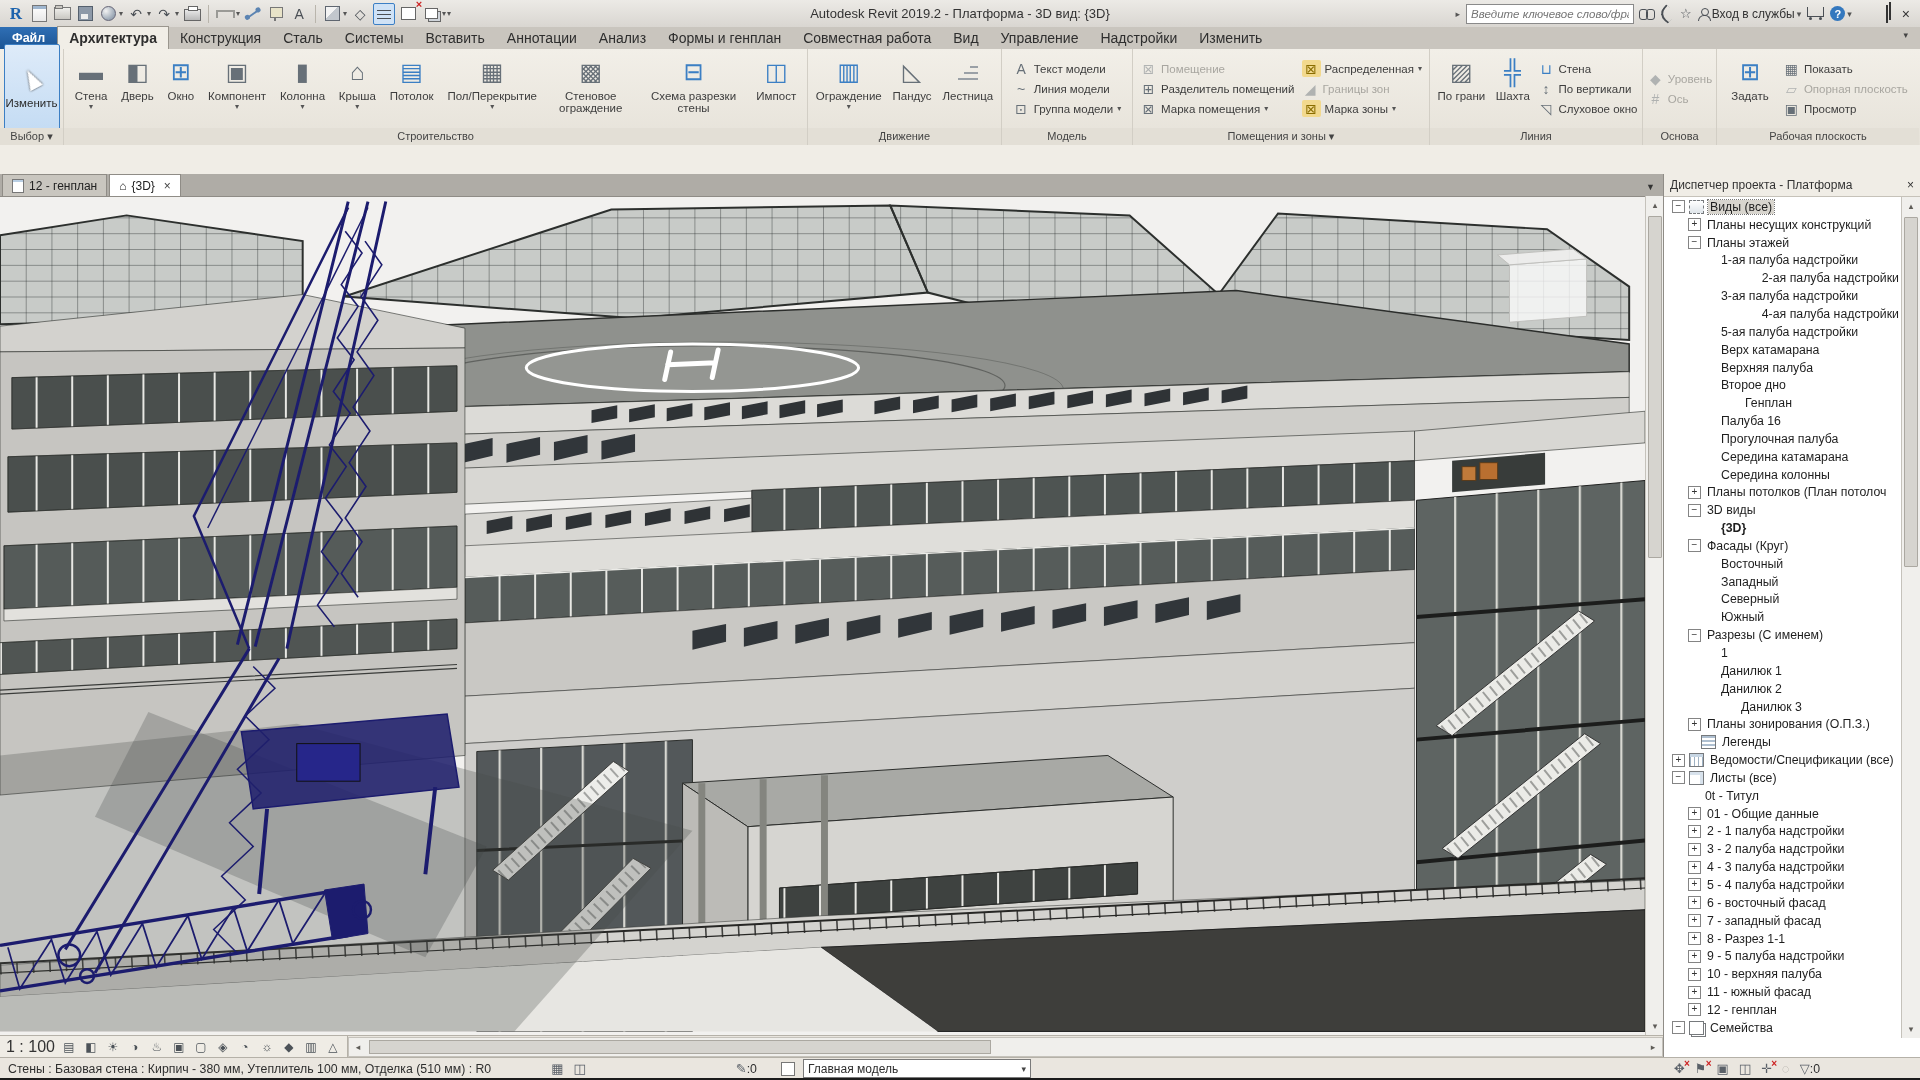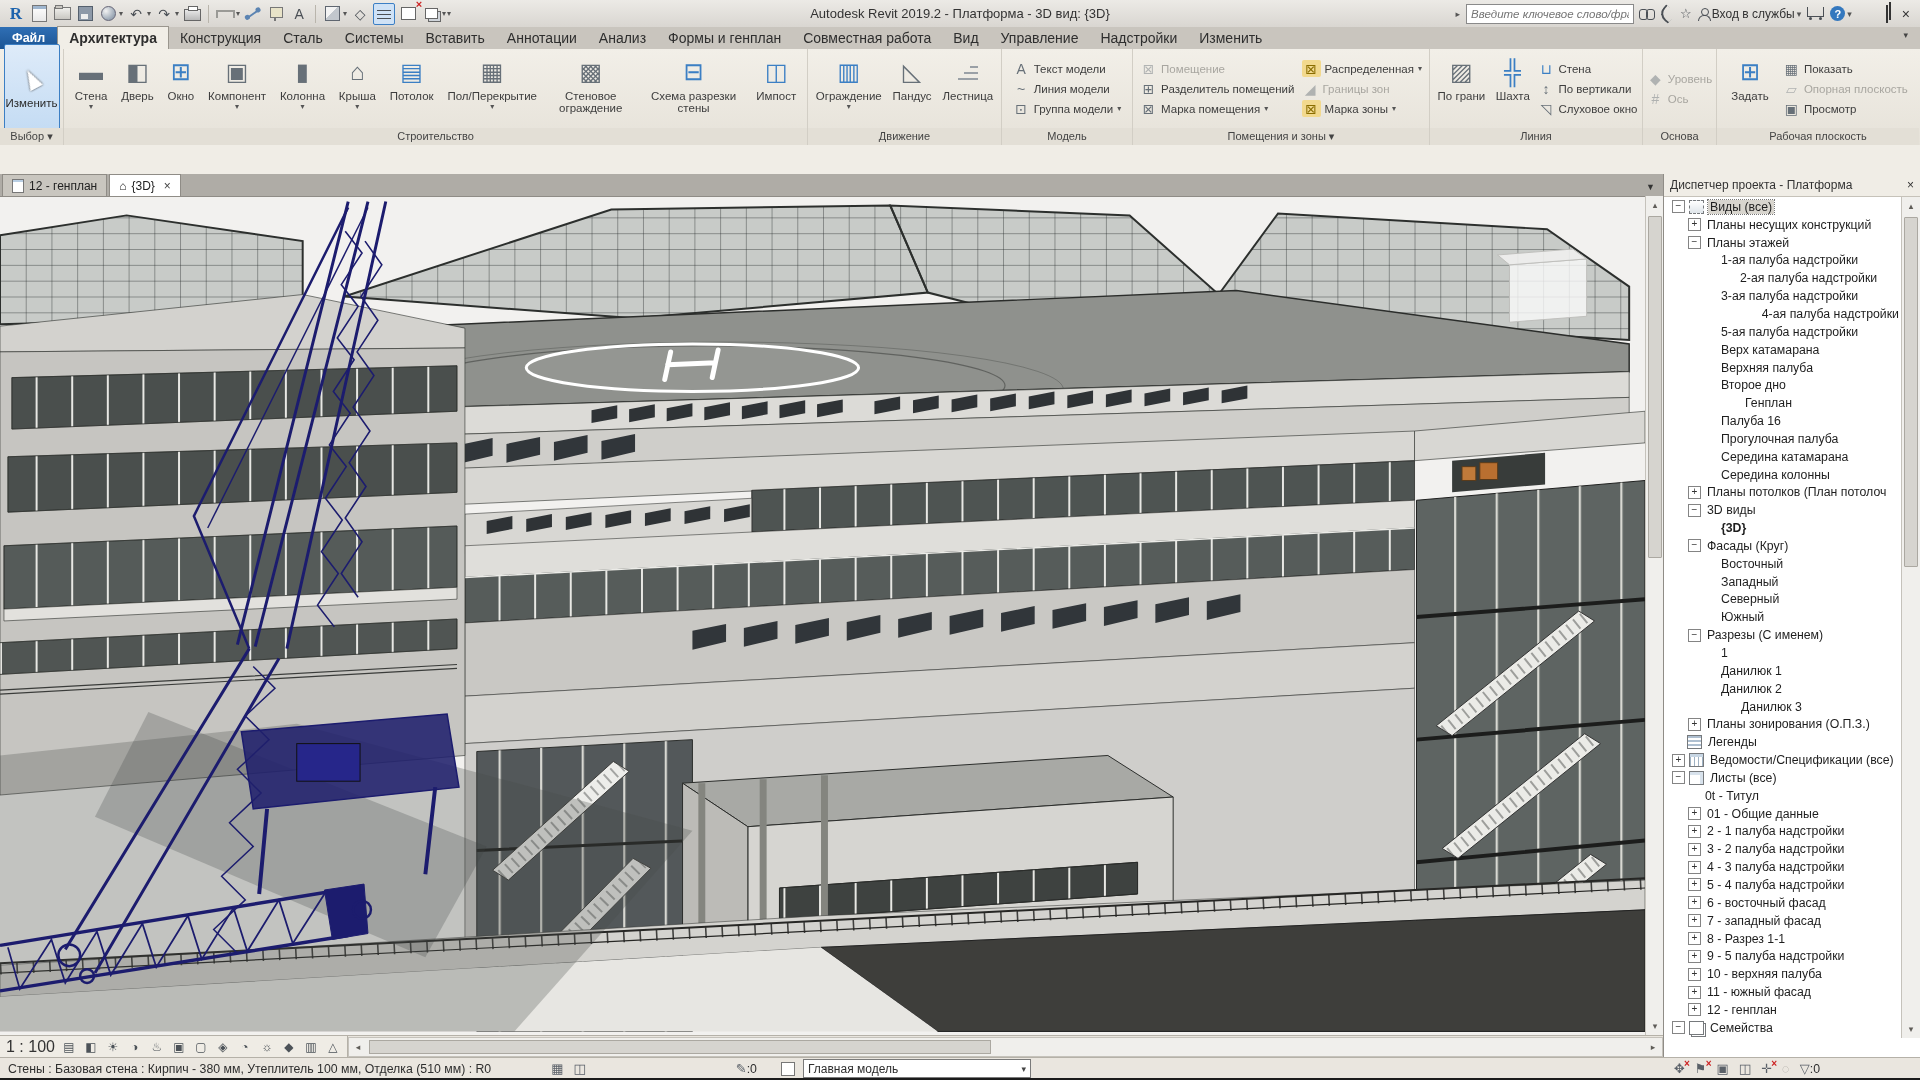--- a/index.html
+++ b/index.html
@@ -741,21 +741,21 @@
             <span class="tlabel">Планы несущих конструкций</span>
           </div>
           <div class="trow" style="padding-left: 24px;">
             <span class="exp">−</span>
             <span class="tlabel">Планы этажей</span>
           </div>
           <div class="trow" style="padding-left: 40px;">
             <span class="exp spacer"></span>
             <span class="tlabel">1-ая палуба надстройки</span>
           </div>
-          <div class="trow" style="padding-left: 59px;">
+          <div class="trow" style="padding-left: 40px; justify-content: flex-end;">
             <span class="exp spacer"></span>
             <span class="tlabel">2-ая палуба надстройки</span>
           </div>
           <div class="trow" style="padding-left: 40px;">
             <span class="exp spacer"></span>
             <span class="tlabel">3-ая палуба надстройки</span>
           </div>
           <div class="trow" style="padding-left: 40px; justify-content: space-between;">
             <span class="exp spacer"></span>
             <span class="tlabel">4-ая палуба надстройки</span>
@@ -845,21 +845,21 @@
             <span class="tlabel">Данилюк 2</span>
           </div>
           <div class="trow" style="padding-left: 60px;">
             <span class="exp spacer"></span>
             <span class="tlabel">Данилюк 3</span>
           </div>
           <div class="trow" style="padding-left: 24px;">
             <span class="exp">+</span>
             <span class="tlabel">Планы зонирования (О.П.З.)</span>
           </div>
-          <div class="trow" style="padding-left: 8px;">
+          <div class="trow" style="padding-left: 22px;">
             <span class="exp spacer"></span>
             <span class="ticon legend"></span>
             <span class="tlabel">Легенды</span>
           </div>
           <div class="trow" style="padding-left: 8px;">
             <span class="exp">+</span>
             <span class="ticon schedule"></span>
             <span class="tlabel">Ведомости/Спецификации (все)</span>
           </div>
           <div class="trow" style="padding-left: 8px;">

